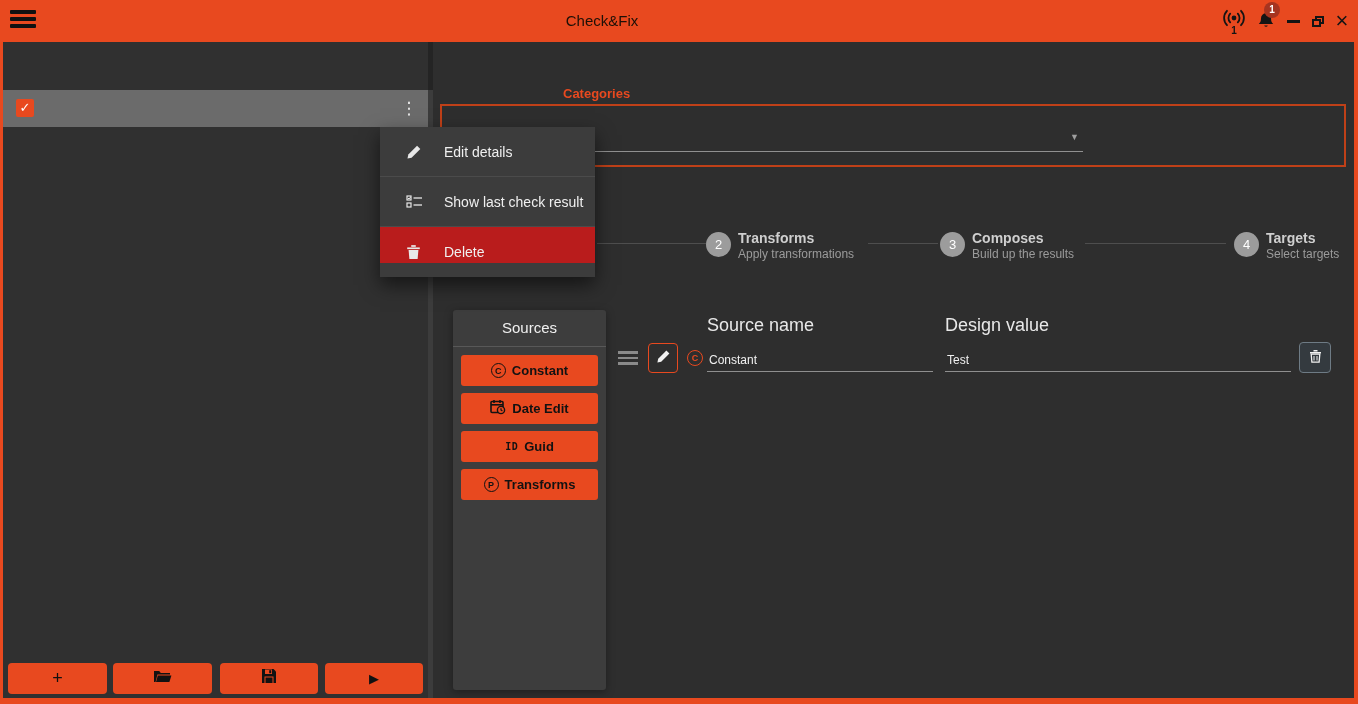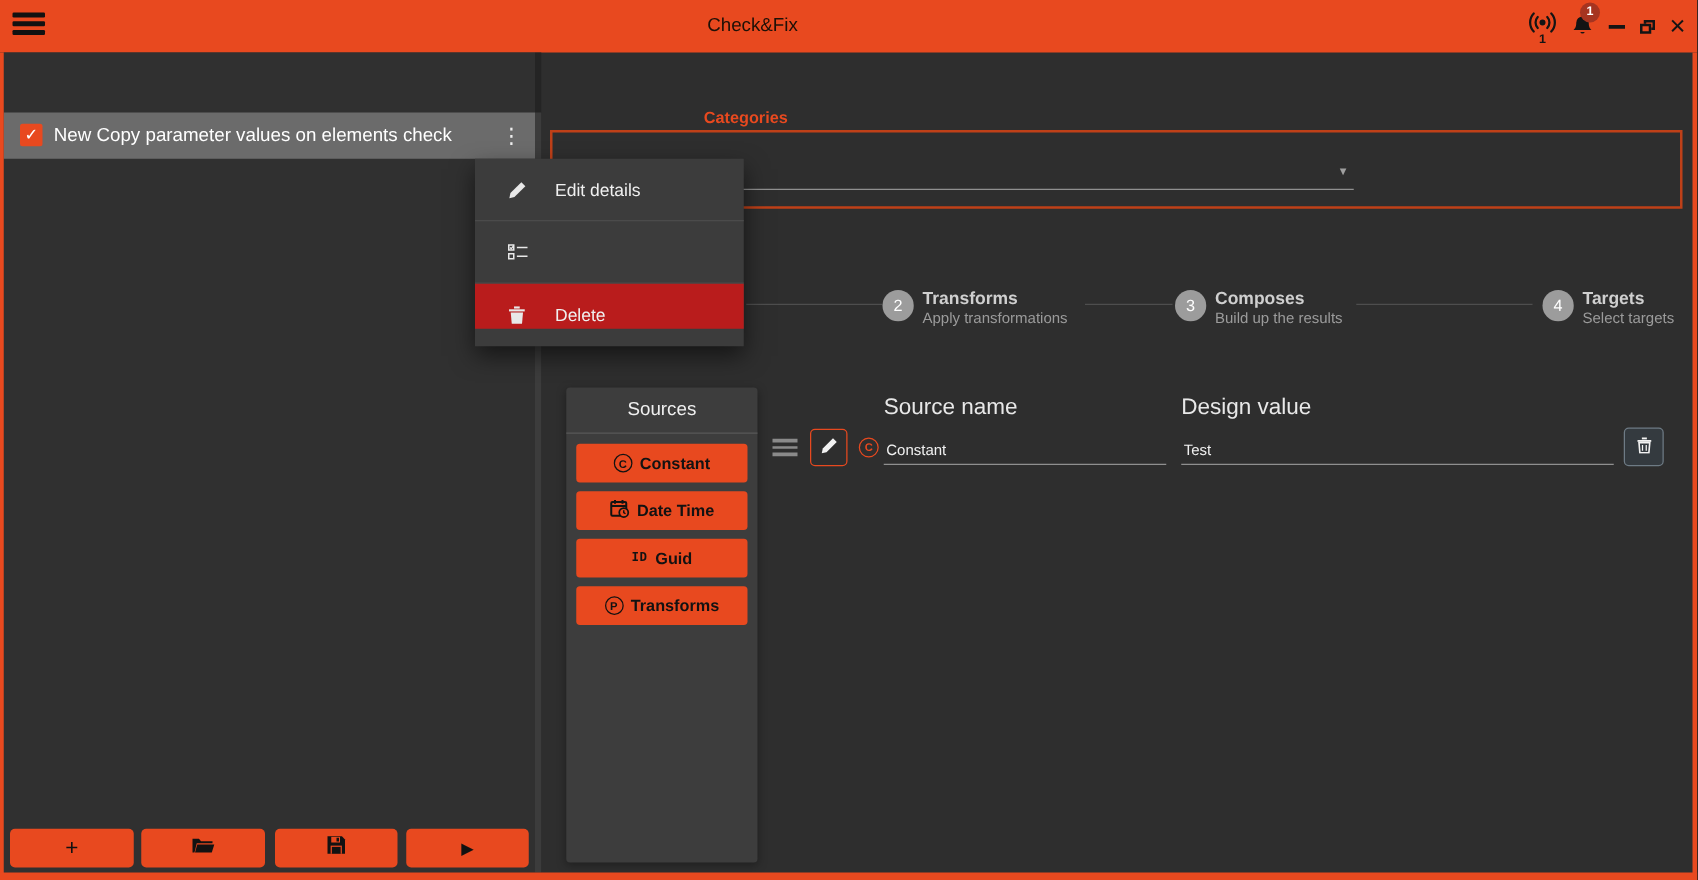--- a/index.html
+++ b/index.html
@@ -161,21 +161,20 @@
   <div class="edge edge-bottom"></div>
 
   <div class="sidebar">
     <div class="sb-header-title">Parameters</div>
     <div class="sb-header-count">1 check(s)</div>
     <div class="chevron-up"></div>
   </div>
 
   <div class="check-item">
     <div class="checkbox">✓</div>
-    <div class="check-item-label">New Copy parameter values on elements check</div>
     <div class="kebab">⋮</div>
   </div>
 
   <button class="sb-footer-btn fb1">
     <span>+</span>
   </button>
   <button class="sb-footer-btn fb2">
     <span>
       <svg width="19" height="15" viewBox="0 0 19 15">
         <path d="M1 2 h5.2 l1.6 2 H17 v1.6 H4.4 L2.6 13 H1 Z" fill="#121212"></path>
@@ -237,21 +236,21 @@
       <span>
         <svg width="16" height="16" viewBox="0 0 16 16">
           <rect x="1" y="2.5" width="12" height="11" rx="1" fill="none" stroke="#121212" stroke-width="1.6"></rect>
           <line x1="1" y1="5.8" x2="13" y2="5.8" stroke="#121212" stroke-width="1.6"></line>
           <line x1="4" y1="1" x2="4" y2="4" stroke="#121212" stroke-width="1.6"></line>
           <line x1="10" y1="1" x2="10" y2="4" stroke="#121212" stroke-width="1.6"></line>
           <circle cx="11" cy="11" r="3.6" fill="#e8491f" stroke="#121212" stroke-width="1.4"></circle>
           <path d="M11 9.2 V11 l1.4 1" stroke="#121212" stroke-width="1.2" fill="none"></path>
         </svg>
       </span>
-      <span>Date Time</span>
+      <span>Date Edit</span>
     </button>
     <button class="src-btn src3">
       <span class="id-glyph">ID</span>
       <span>Guid</span>
     </button>
     <button class="src-btn src4">
       <span class="circle-letter">P</span>
       <span>Transforms</span>
     </button>
   </div>
@@ -303,20 +302,21 @@
     <div class="menu-item mi2">
       <span class="mi-icon">
         <svg width="17" height="15" viewBox="0 0 17 15">
           <rect x="1" y="2" width="4" height="4" fill="none" stroke="#e8e8e8" stroke-width="1.2"></rect>
           <path d="M2 4 l1 1 1.6-2" stroke="#e8e8e8" stroke-width="1" fill="none"></path>
           <line x1="7.5" y1="4" x2="16" y2="4" stroke="#e8e8e8" stroke-width="1.3"></line>
           <rect x="1" y="9" width="4" height="4" fill="none" stroke="#e8e8e8" stroke-width="1.2"></rect>
           <line x1="7.5" y1="11" x2="16" y2="11" stroke="#e8e8e8" stroke-width="1.3"></line>
         </svg>
       </span>
+      <span class="mi-label">Show last check result</span>
     </div>
     <div class="menu-divider md2"></div>
     <div class="menu-item mi3">
       <span class="mi-icon">
         <svg width="15" height="16" viewBox="0 0 13 14">
           <rect x="1" y="3" width="11" height="1.5" fill="#e8e8e8"></rect>
           <rect x="4.5" y="1" width="4" height="1.5" fill="#e8e8e8"></rect>
           <path d="M2.2 5.2 h8.6 l-.7 8 H2.9 Z" fill="#e8e8e8"></path>
         </svg>
       </span>

